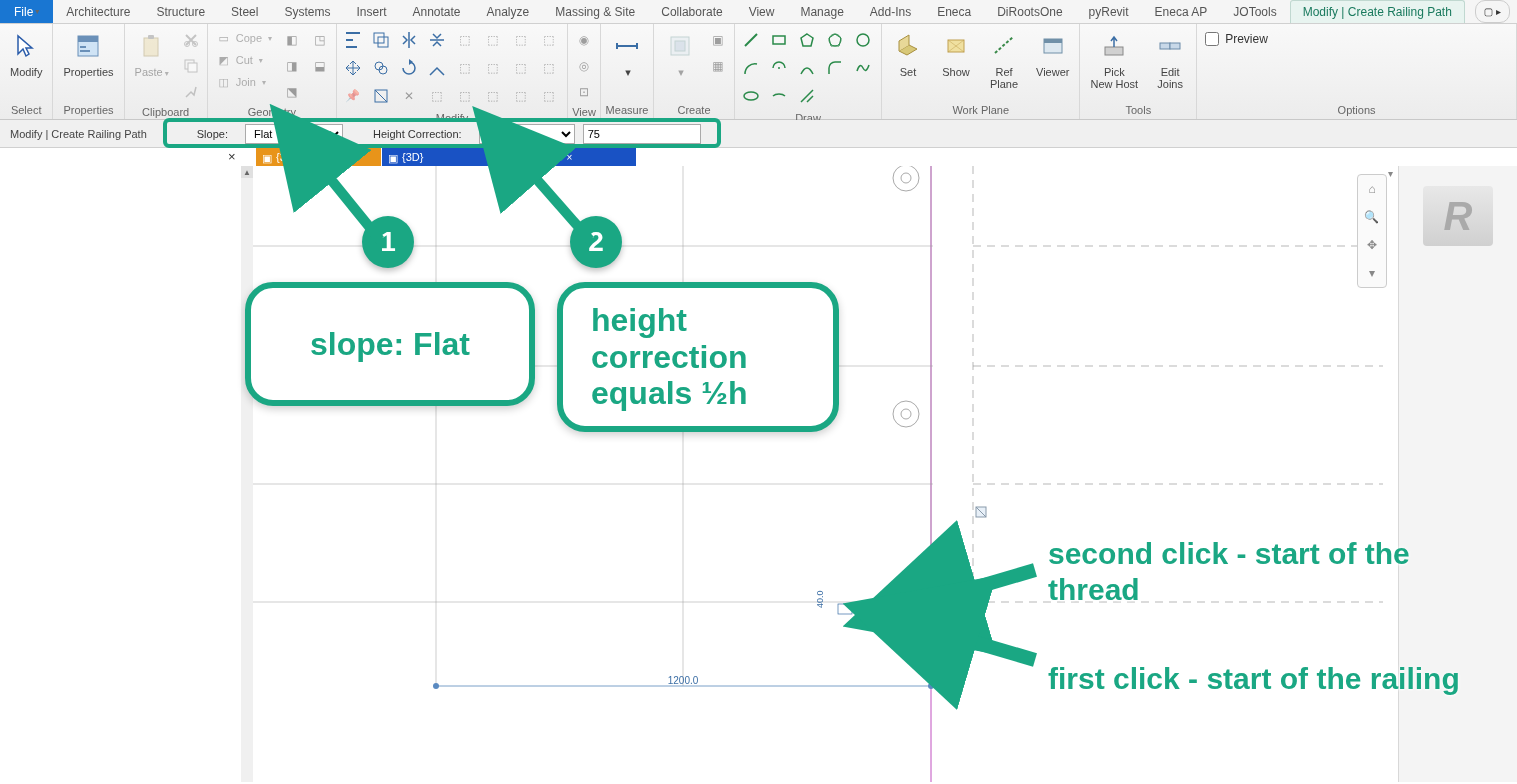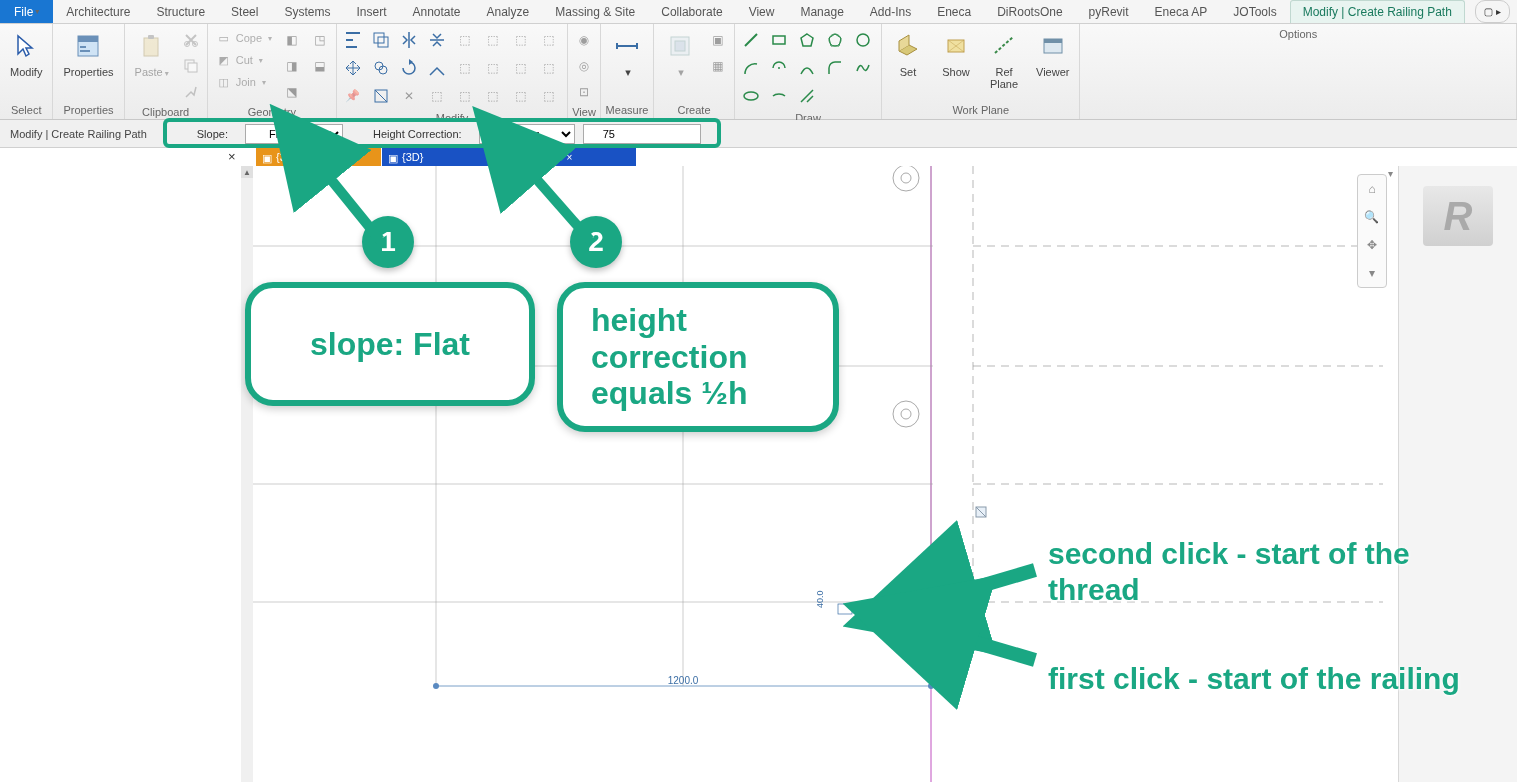--- a/index.html
+++ b/index.html
@@ -31,21 +31,21 @@
 .draw-grid { display: grid; grid-template-columns: repeat(5, 26px); grid-auto-rows: 26px; gap: 2px; }
 .chk { display: flex; align-items: center; gap: 6px; padding: 4px; }
 .chk input { width: 14px; height: 14px; }
 
 
 .optbar-wrap { position: relative; height: 28px; background: #f0f0f0; border-bottom: 1px solid #d0d0d0; display: flex; align-items: center; }
 .optbar-wrap .ctx-label { padding: 0 10px; color: #444; font-size: 11px; }
 .opt-highlight { position: absolute; top: -2px; height: 30px; left: 163px; width: 558px; border: 4px solid #1aa783; border-radius: 6px; pointer-events: none; z-index: 3; }
 .opt-group { display: flex; align-items: center; gap: 17px; margin-left: 20px; }
 .opt-group label { font-size: 11px; color: #333; }
-.opt-group select, .opt-group input { height: 20px; border: 1px solid #aaa; background: #fff; font-size: 11px; padding: 0 19px; }
+.opt-group select, .opt-group input { height: 20px; border: 1px solid #aaa; background: #fff; font-size: 11px; padding: 0 4px; }
 .opt-group select.slope { width: 98px; }
 .opt-group select.hc { width: 96px; }
 .opt-group input.val { width: 118px; }
 
 
 .viewtabs { position: relative; height: 18px; background: #fff; }
 .vt { position: absolute; top: 0; height: 18px; display: flex; align-items: center; padding: 0 10px 0 6px; font-size: 11px; color: #fff; gap: 4px; }
 .vt.orange { background: #e8941a; }
 .vt.blue { background: #1952c4; }
 .vt .x { margin-left: 6px; font-size: 10px; cursor: default; }
@@ -427,22 +427,53 @@
               <rect x="4" y="6" width="18" height="14" fill="#dde8f0" stroke="#7090a8"></rect>
               <rect x="4" y="6" width="18" height="4" fill="#7090a8"></rect>
             </svg>
           </div>
         <div class="txt">Viewer</div>
       </div>
     </div>
     <div class="label">Work Plane</div>
   </div>
 
+  <div class="ribbon-panel">
+    <div class="items">
+      <div class="rb-big">
+        <div class="icon">
+            <svg width="26" height="26">
+              <rect x="4" y="14" width="18" height="8" fill="#d0d0d0" stroke="#888"></rect>
+              <path d="M13 4 L13 14 M10 8 L13 4 L16 8" stroke="#3b6ea5" stroke-width="1.5" fill="none"></path>
+            </svg>
+          </div>
+        <div class="txt" style="white-space:pre">Pick
+New Host</div>
+      </div>
+      <div class="rb-big">
+        <div class="icon">
+            <svg width="26" height="26">
+              <rect x="3" y="10" width="10" height="6" fill="#c8d8e8" stroke="#6a8aa8"></rect>
+              <rect x="13" y="10" width="10" height="6" fill="#c8d8e8" stroke="#6a8aa8"></rect>
+            </svg>
+          </div>
+        <div class="txt" style="white-space:pre">Edit
+Joins</div>
+      </div>
+    </div>
+    <div class="label">Tools</div>
+  </div>
 
   <div class="ribbon-panel" style="flex:1">
+    <div class="items">
+      <div class="chk">
+        <input type="checkbox" style="">
+        <span>Preview</span>
+      </div>
+    </div>
     <div class="label">Options</div>
   </div>
 </div>
 
 <div class="optbar-wrap">
   <div class="ctx-label">Modify | Create Railing Path</div>
   <div class="opt-highlight"></div>
   <div class="opt-group" style="margin-left:40px">
     <label>Slope:</label>
     <select class="slope"><option>Flat</option></select>

